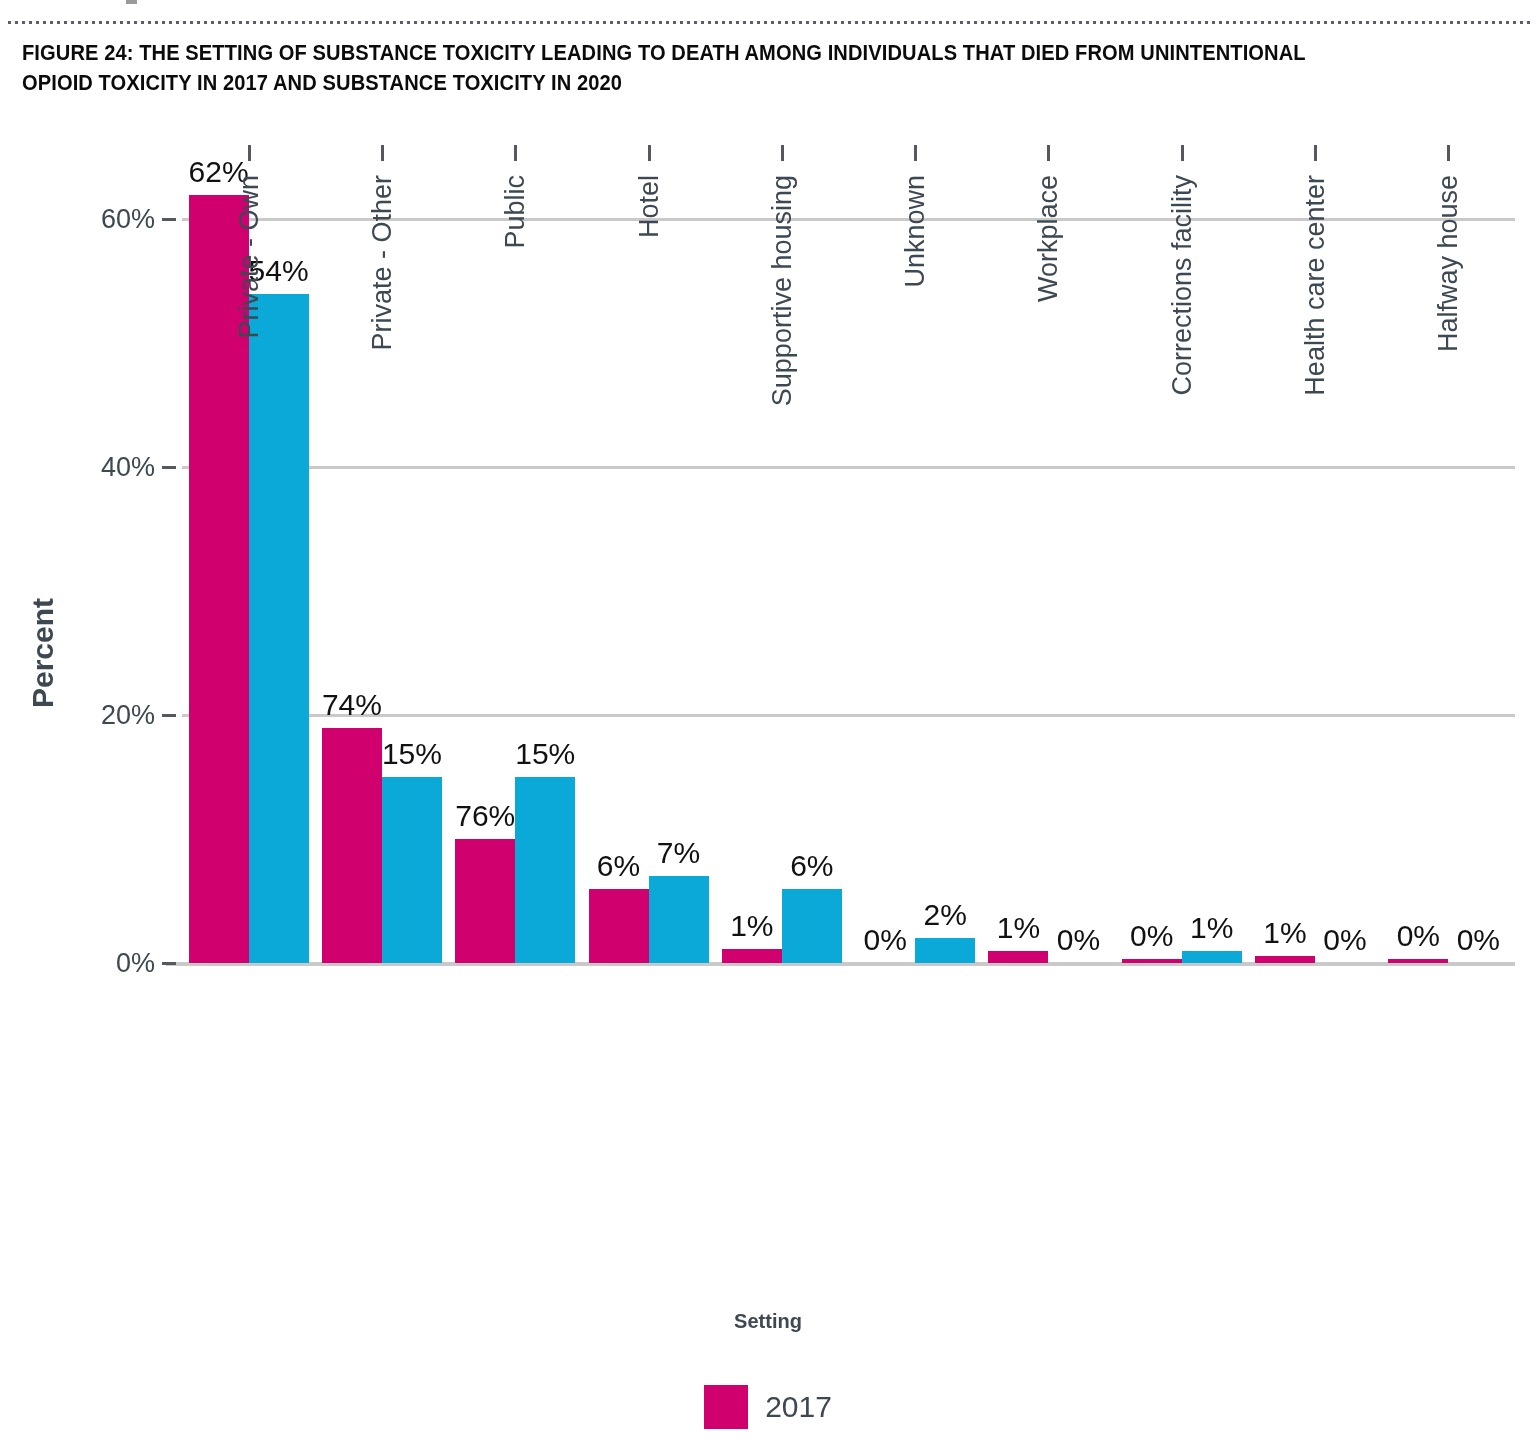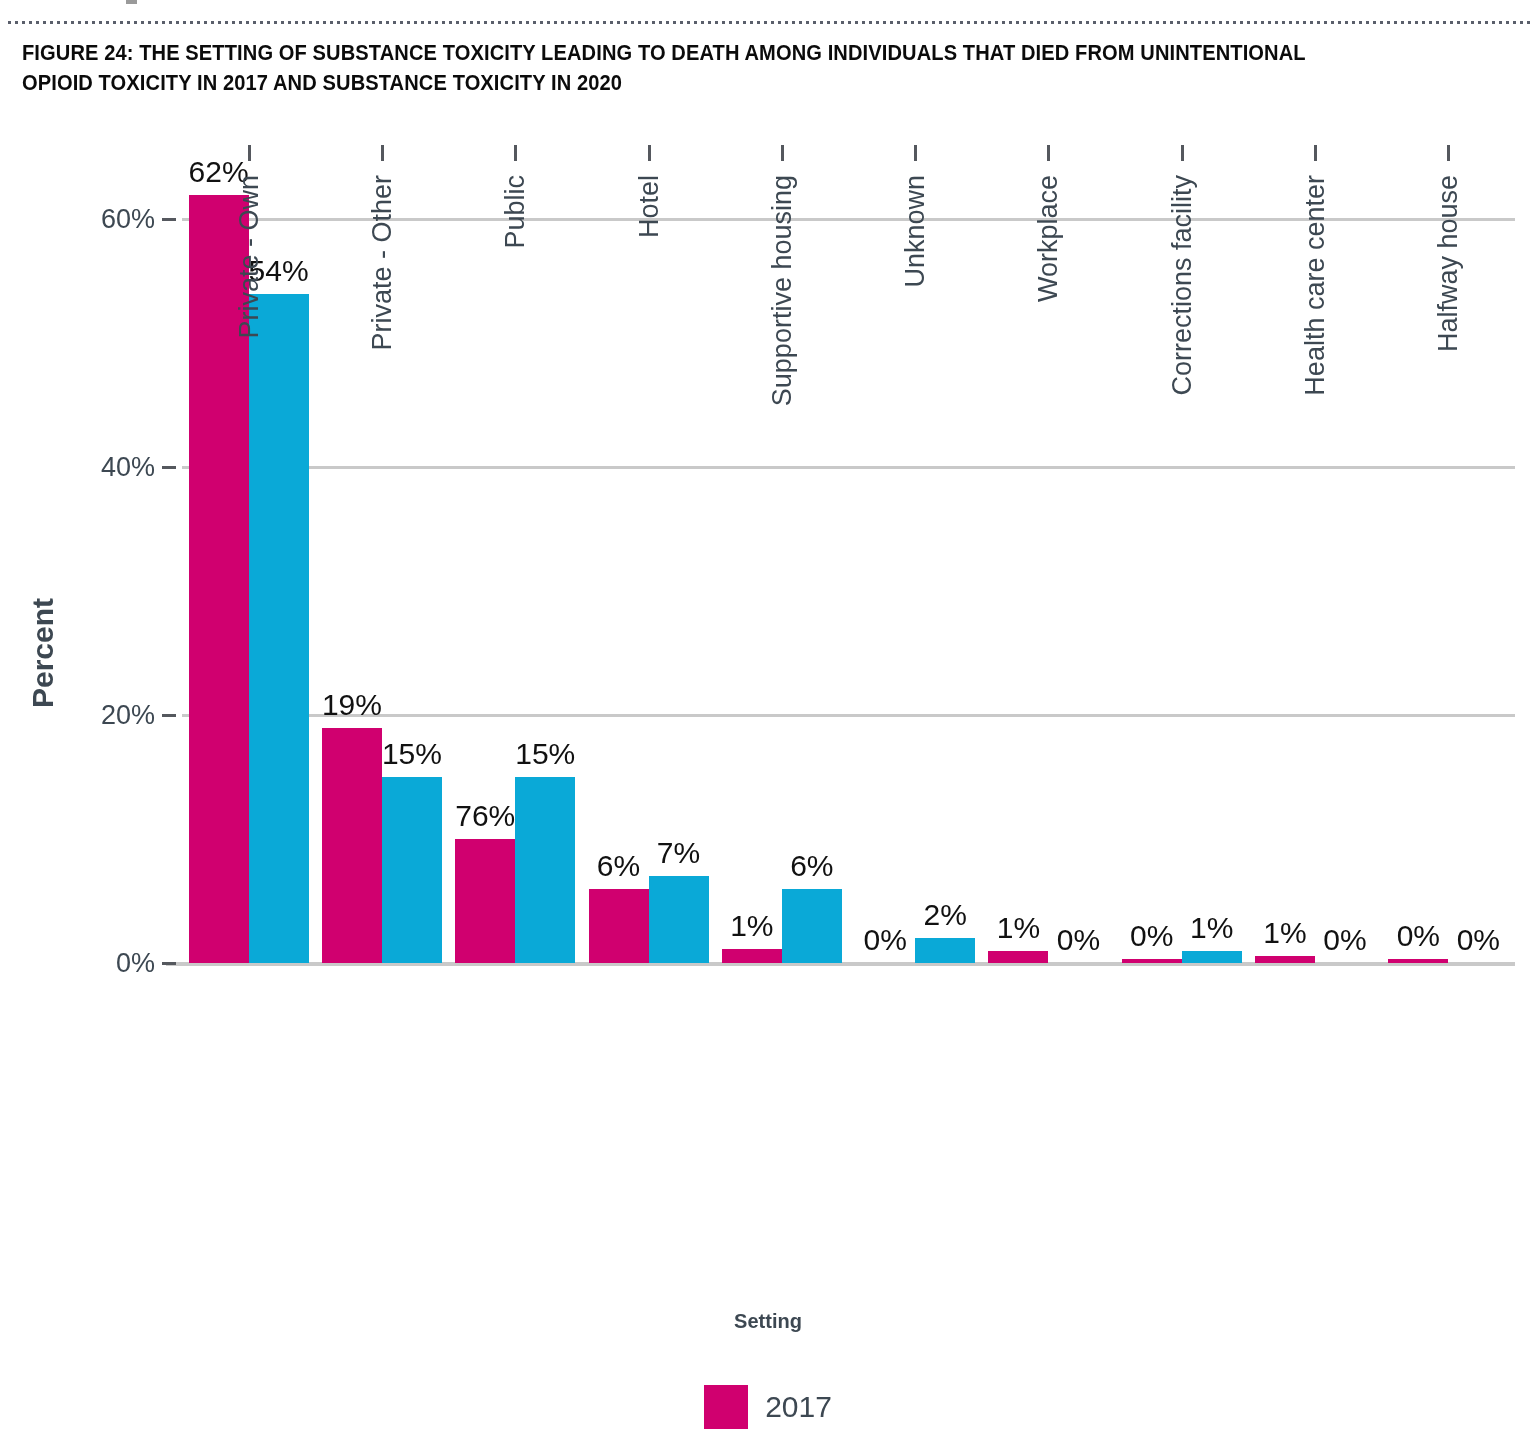--- a/index.html
+++ b/index.html
@@ -185,21 +185,21 @@
       </div>
     <div id="bars">
         <div class="group" style="left: 6.65px; width: 120px;">
           <div class="bar s2017" style="height: 768.424px; background: rgb(208, 0, 111);"></div>
           <div class="vlabel s2017" style="bottom: 774.424px;">62%</div>
           <div class="bar s2020" style="height: 669.273px; background: rgb(10, 169, 215);"></div>
           <div class="vlabel s2020" style="bottom: 675.273px;">54%</div>
         </div>
         <div class="group" style="left: 139.95px; width: 120px;">
           <div class="bar s2017" style="height: 235.485px; background: rgb(208, 0, 111);"></div>
-          <div class="vlabel s2017" style="bottom: 241.485px;">19%</div>
+          <div class="vlabel s2017" style="bottom: 241.485px;">74%</div>
           <div class="bar s2020" style="height: 185.909px; background: rgb(10, 169, 215);"></div>
           <div class="vlabel s2020" style="bottom: 191.909px;">15%</div>
         </div>
         <div class="group" style="left: 273.25px; width: 120px;">
           <div class="bar s2017" style="height: 123.939px; background: rgb(208, 0, 111);"></div>
           <div class="vlabel s2017" style="bottom: 129.939px;">76%</div>
           <div class="bar s2020" style="height: 185.909px; background: rgb(10, 169, 215);"></div>
           <div class="vlabel s2020" style="bottom: 191.909px;">15%</div>
         </div>
         <div class="group" style="left: 406.55px; width: 120px;">

